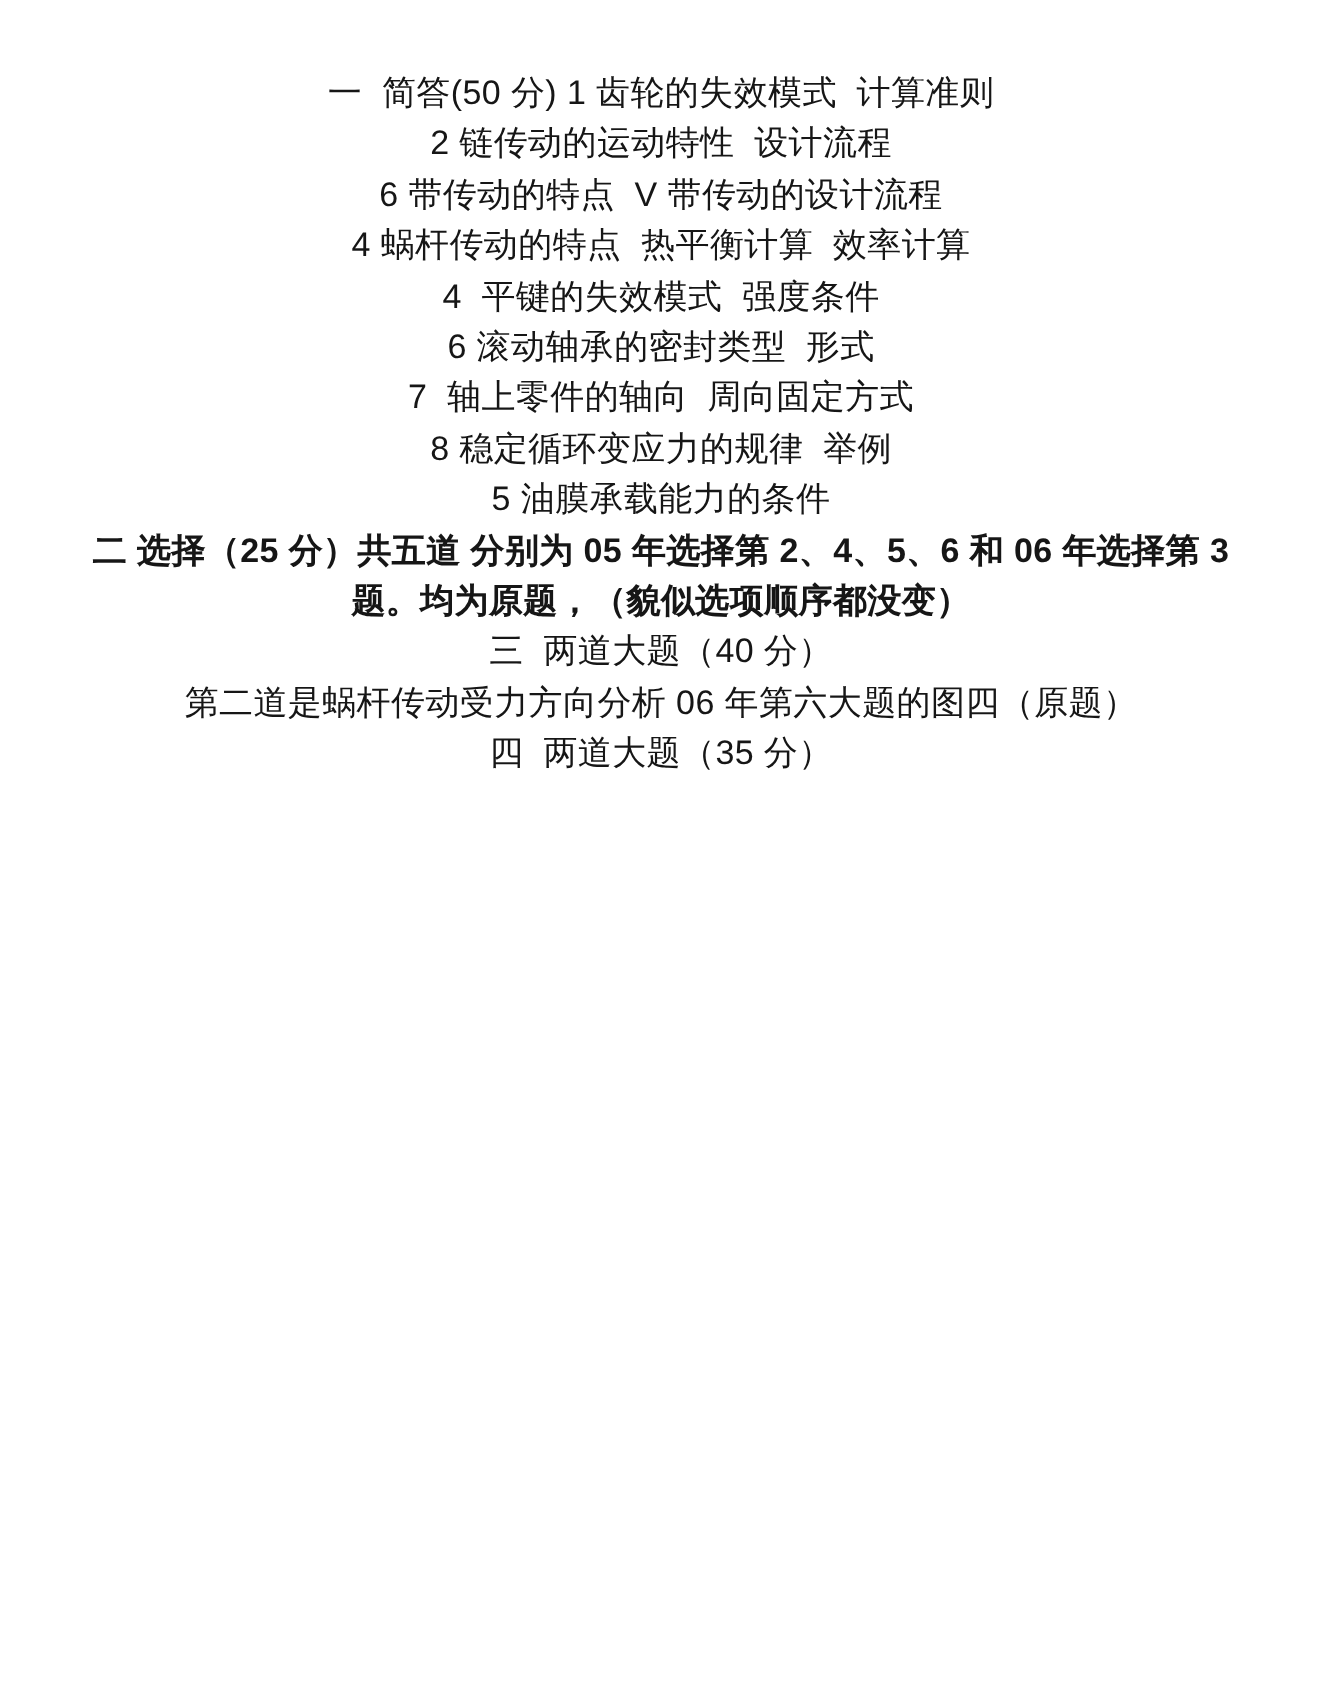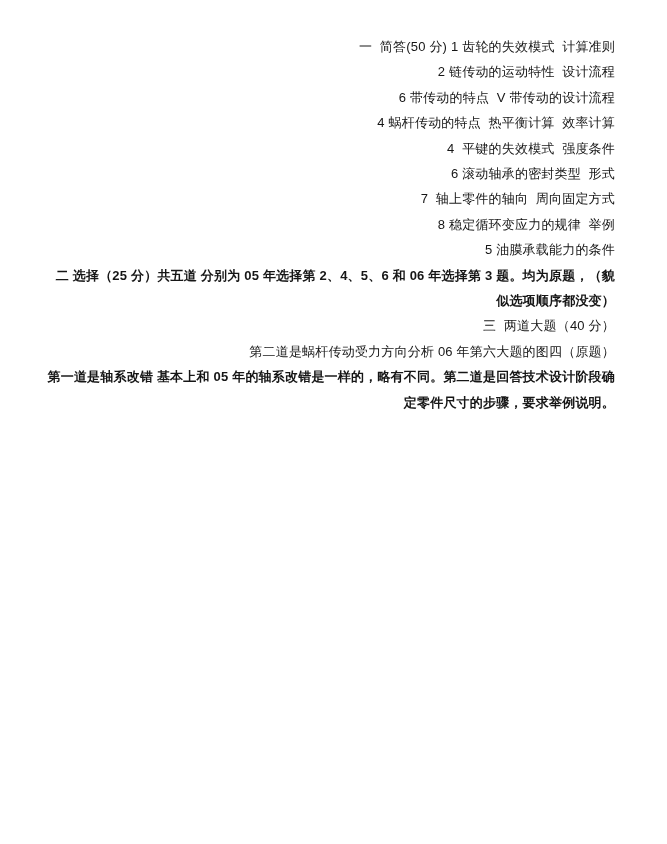--- a/index.html
+++ b/index.html
@@ -15,25 +15,25 @@
     overflow: hidden;
   }
   .page {
     width: 667px;
     height: 844px;
     box-sizing: border-box;
     padding: 34px 52px 0 46px;
     position: relative;
   }
   .doc-body {
-    font-size: 13px;
+    font-size: 17px;
     line-height: 25.4px;
     letter-spacing: 0.2px;
     color: #161616;
-    text-align: right;
+    text-align: center;
   }
   .line {
     white-space: pre-wrap;
     word-break: break-word;
   }
   
   .para {
     white-space: normal;
     word-break: break-word;
     font-weight: bold;
@@ -49,15 +49,15 @@
     <div class="line">6 带传动的特点  V 带传动的设计流程</div>
     <div class="line">4 蜗杆传动的特点  热平衡计算  效率计算</div>
     <div class="line">4  平键的失效模式  强度条件</div>
     <div class="line">6 滚动轴承的密封类型  形式</div>
     <div class="line">7  轴上零件的轴向  周向固定方式</div>
     <div class="line">8 稳定循环变应力的规律  举例</div>
     <div class="line">5 油膜承载能力的条件</div>
     <div class="para">二  选择（25 分）共五道  分别为 05 年选择第 2、4、5、6 和 06 年选择第 3 题。均为原题，（貌似选项顺序都没变）</div>
     <div class="line">三  两道大题（40 分）</div>
     <div class="line">第二道是蜗杆传动受力方向分析 06 年第六大题的图四（原题）</div>
-    <div class="para">第一道是轴系改错  基本上和 05 年的轴系改错是一样的，略有不同。第二道是回答技术设计阶段确定零件尺寸的步骤，要求举例说明。</div>
+    <div class="line">四  两道大题（35 分）</div>
   </div>
 </div>
 
 </body></html>

